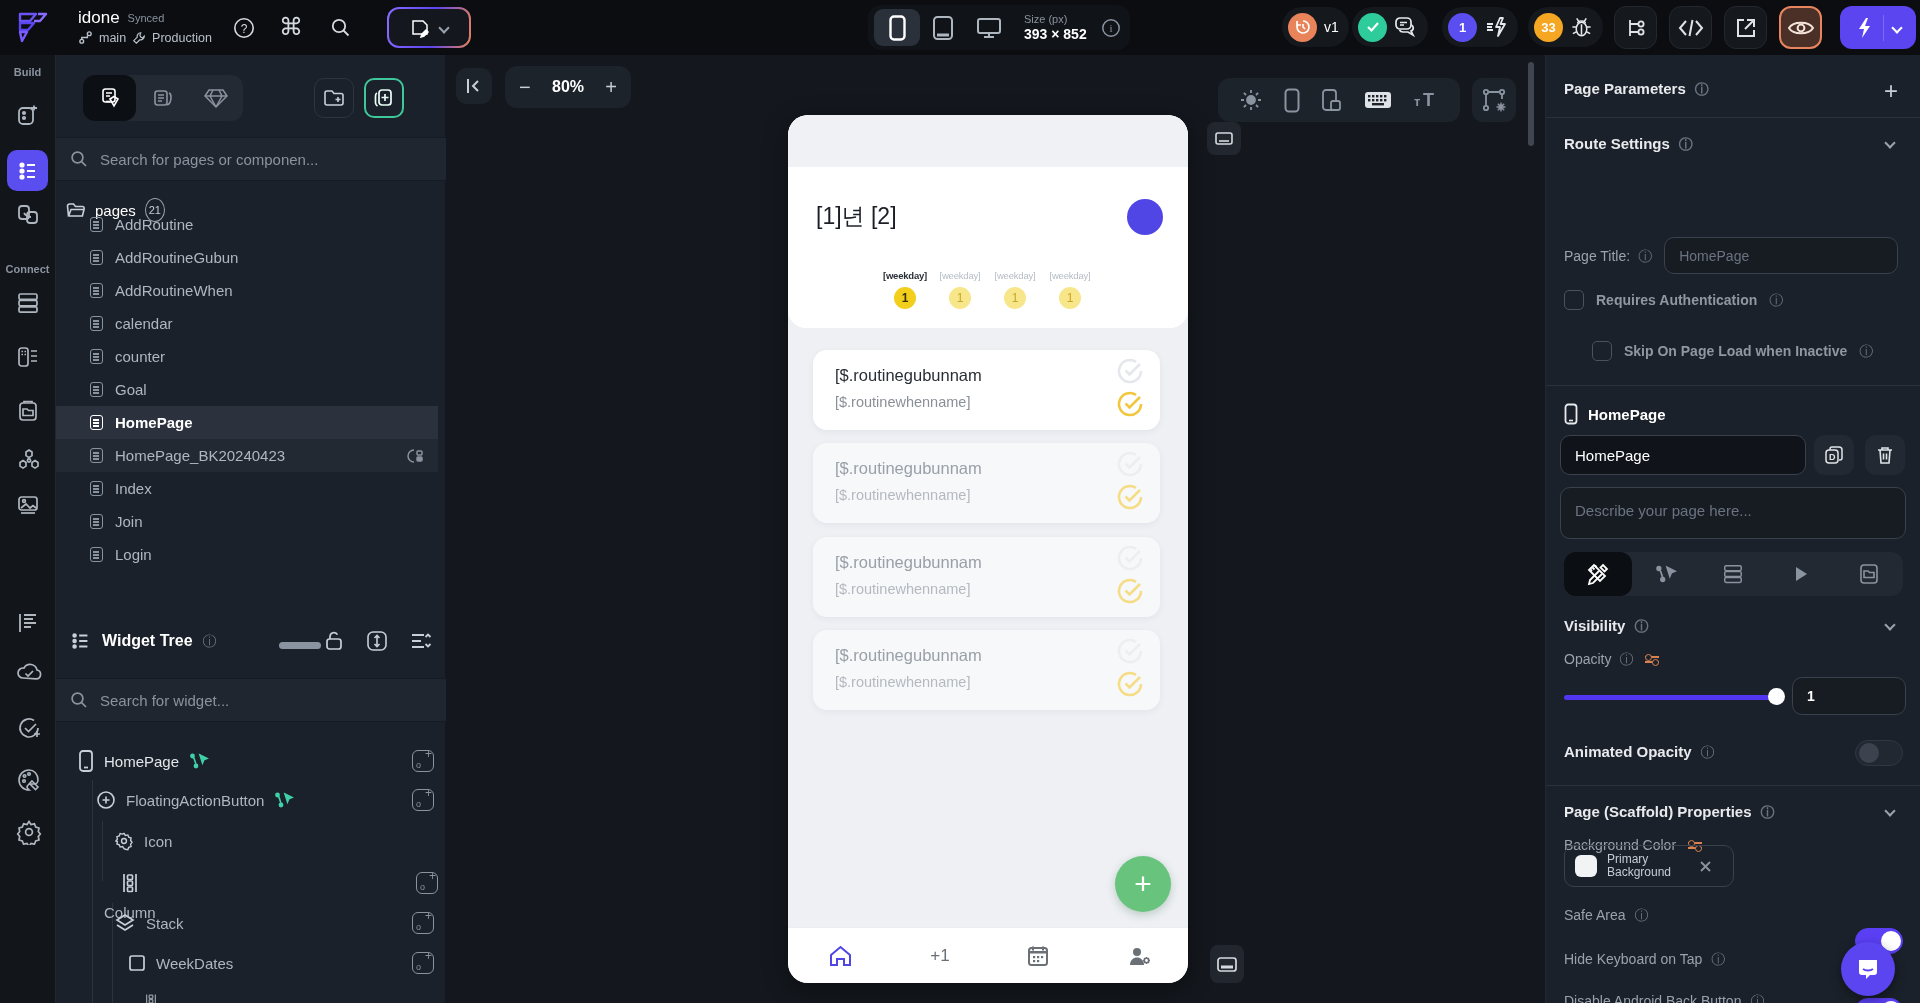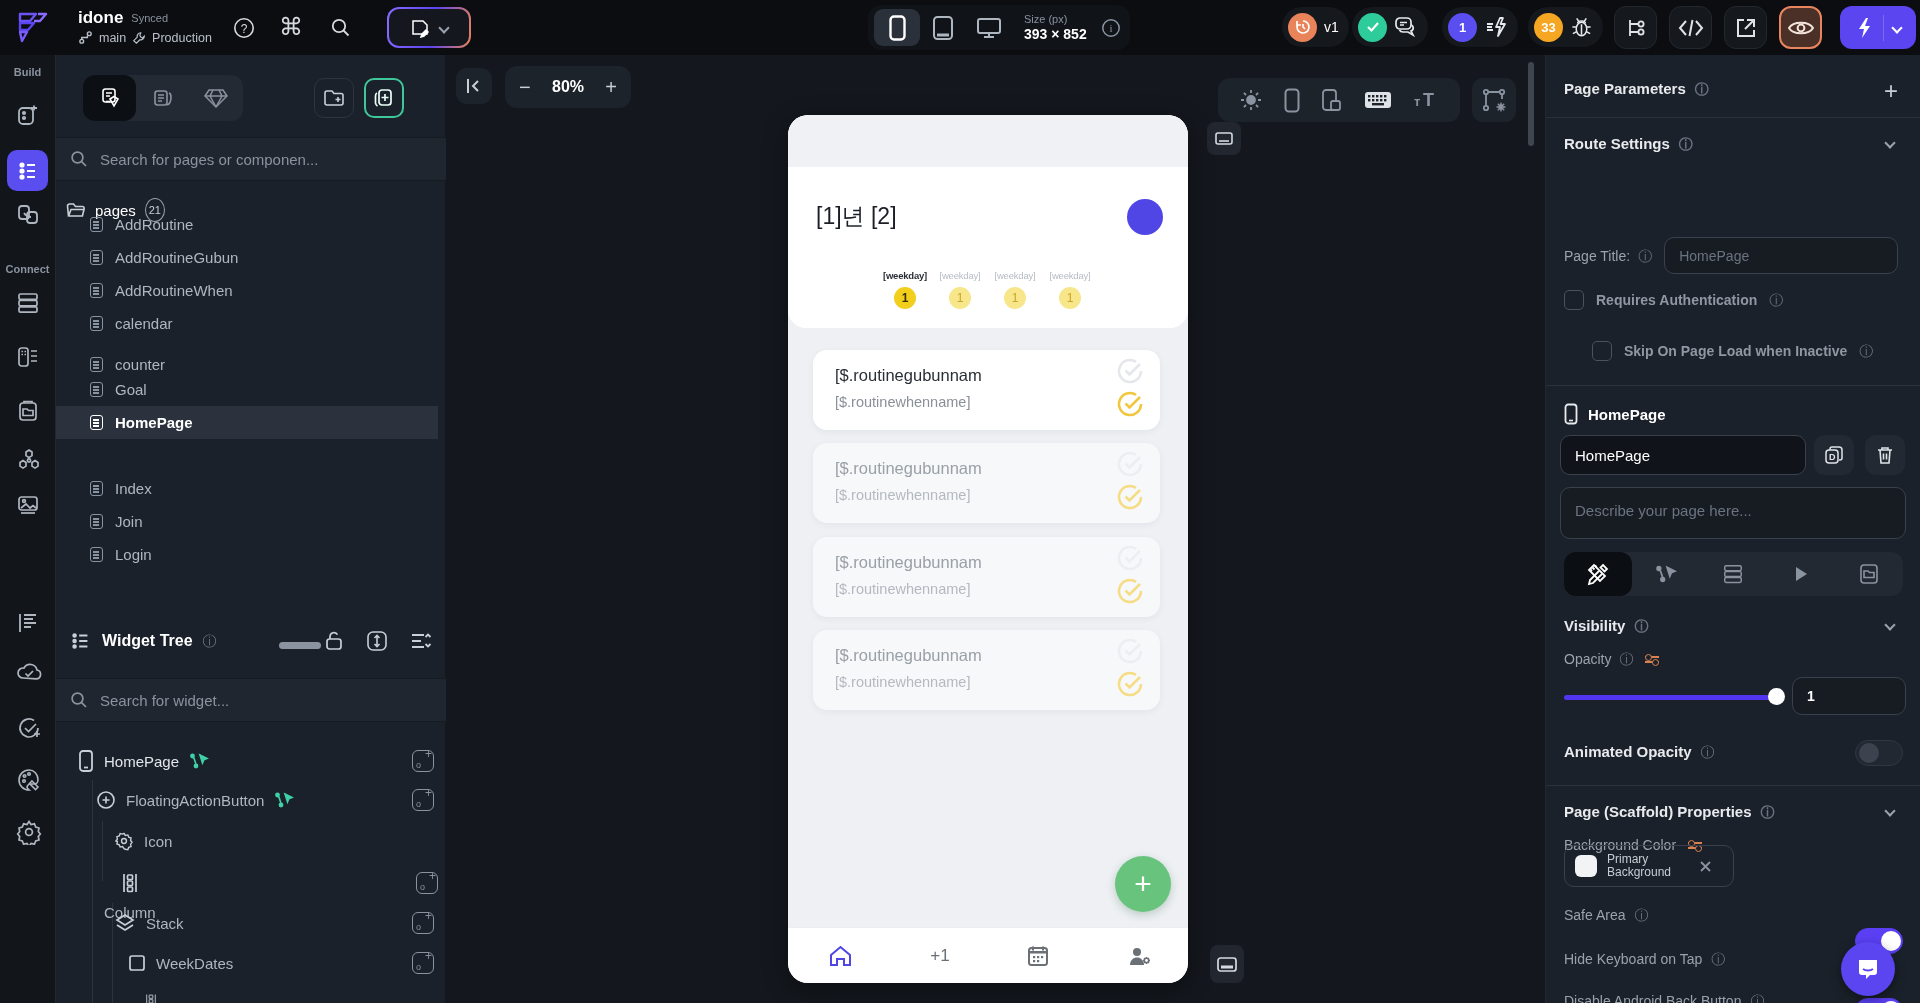--- a/index.html
+++ b/index.html
@@ -5,21 +5,21 @@
   html,body{margin:0;padding:0;background:#0b0d11;}
   *{box-sizing:border-box;}
   .app{position:relative;width:1920px;height:1003px;overflow:hidden;
        font-family:"Liberation Sans",sans-serif;color:#e8eaed;background:#14181e;}
   .abs{position:absolute;}
   .row{display:flex;align-items:center;}
   svg{display:block;}
 
   
   .topbar{position:absolute;left:0;top:0;width:1920px;height:55px;background:#0b0d11;}
-  .proj-name{font-size:17px;font-weight:700;color:#fff;}
+  .proj-name{font-size:17px;font-weight:400;color:#fff;}
   .sync{font-size:11px;color:#8a93a0;margin-left:8px;}
   .proj-sub{font-size:12.5px;color:#b9c0c9;}
   .tb-ico{color:#d5dae0;}
   .grad-btn{position:absolute;left:387px;top:7px;width:84px;height:41px;border-radius:12px;
             background:linear-gradient(100deg,#8a6bff,#5b45f0 55%,#e8835a);padding:2px;}
   .grad-inner{width:100%;height:100%;border-radius:10px;background:#14171d;display:flex;
               align-items:center;justify-content:center;gap:8px;}
   .dev-group{position:absolute;left:868px;top:5px;width:262px;height:45px;background:#101317;
              border-radius:13px;display:flex;align-items:center;}
   .dev-tile{width:46px;height:37px;border-radius:9px;display:flex;align-items:center;justify-content:center;}
@@ -523,32 +523,43 @@
         <span>AddRoutineGubun</span>
       </div>
     <div class="prow" style="top:219px;">
         <span class="pgico"></span>
         <span>AddRoutineWhen</span>
       </div>
     <div class="prow" style="top:252px;">
         <span class="pgico"></span>
         <span>calendar</span>
       </div>
-    <div class="prow" style="top:285px;margin-top:8px;">
+    <div class="prow" style="top:285px;">
         <span class="pgico"></span>
         <span>counter</span>
       </div>
     <div class="prow" style="top:318px;">
         <span class="pgico"></span>
         <span>Goal</span>
       </div>
     <div class="prow sel" style="top:351px;">
         <span class="pgico"></span>
         <span>HomePage</span>
       </div>
+    <div class="prow alt" style="top:384px;">
+        <span class="pgico"></span>
+        <span>HomePage_BK20240423</span>
+      <svg width="18" height="16" viewBox="0 0 18 16" style="margin-left:auto;margin-right:14px;">
+          <g fill="none" stroke="#8a93a0" stroke-width="1.5">
+            <path d="M8 2 a6 6 0 1 0 0 12"></path>
+            <rect x="11" y="3" width="5" height="4" rx="1"></rect>
+            <rect x="11" y="9" width="5" height="4" rx="1" fill="#8a93a0"></rect>
+          </g>
+        </svg>
+    </div>
     <div class="prow" style="top:417px;">
         <span class="pgico"></span>
         <span>Index</span>
       </div>
     <div class="prow" style="top:450px;">
         <span class="pgico"></span>
         <span>Join</span>
       </div>
     <div class="prow" style="top:483px;">
         <span class="pgico"></span>

